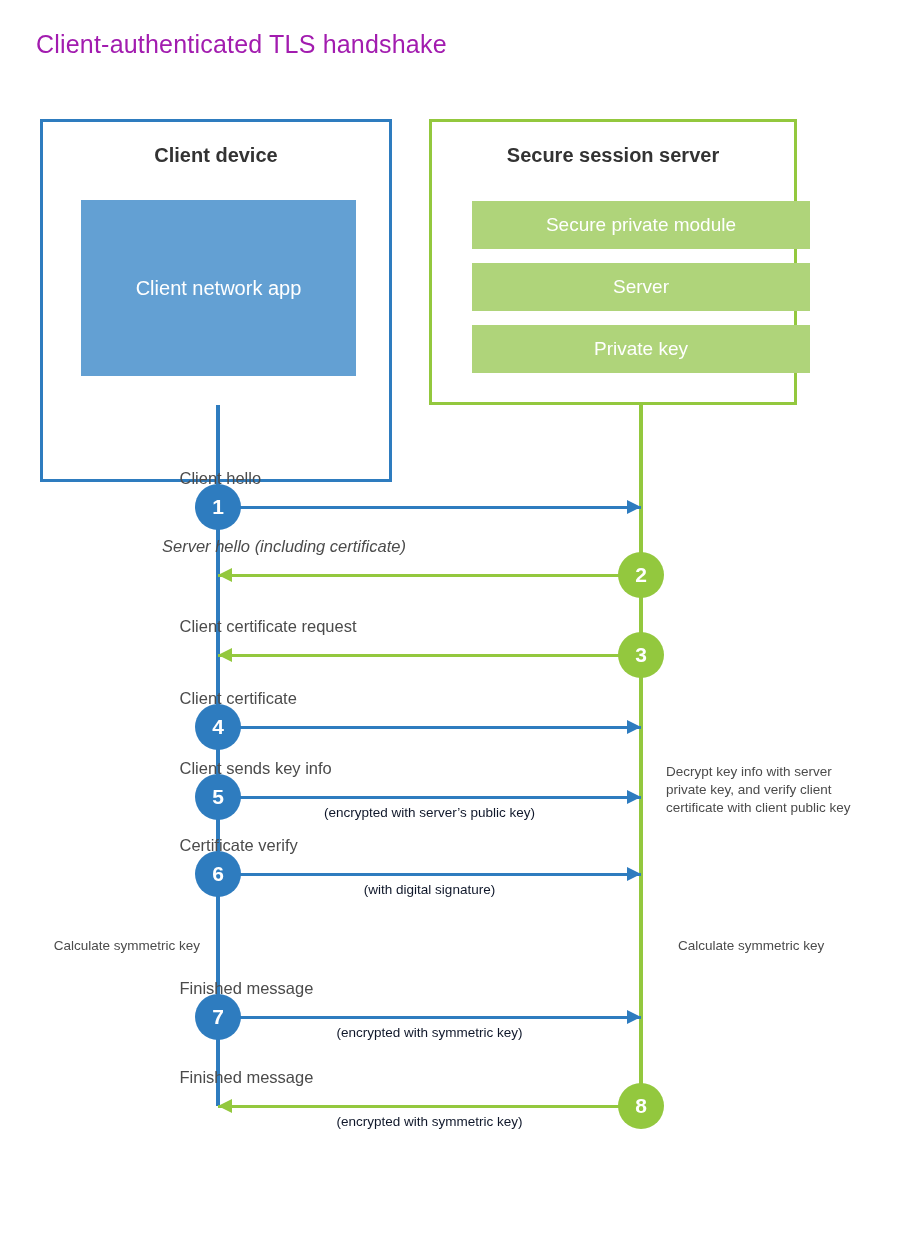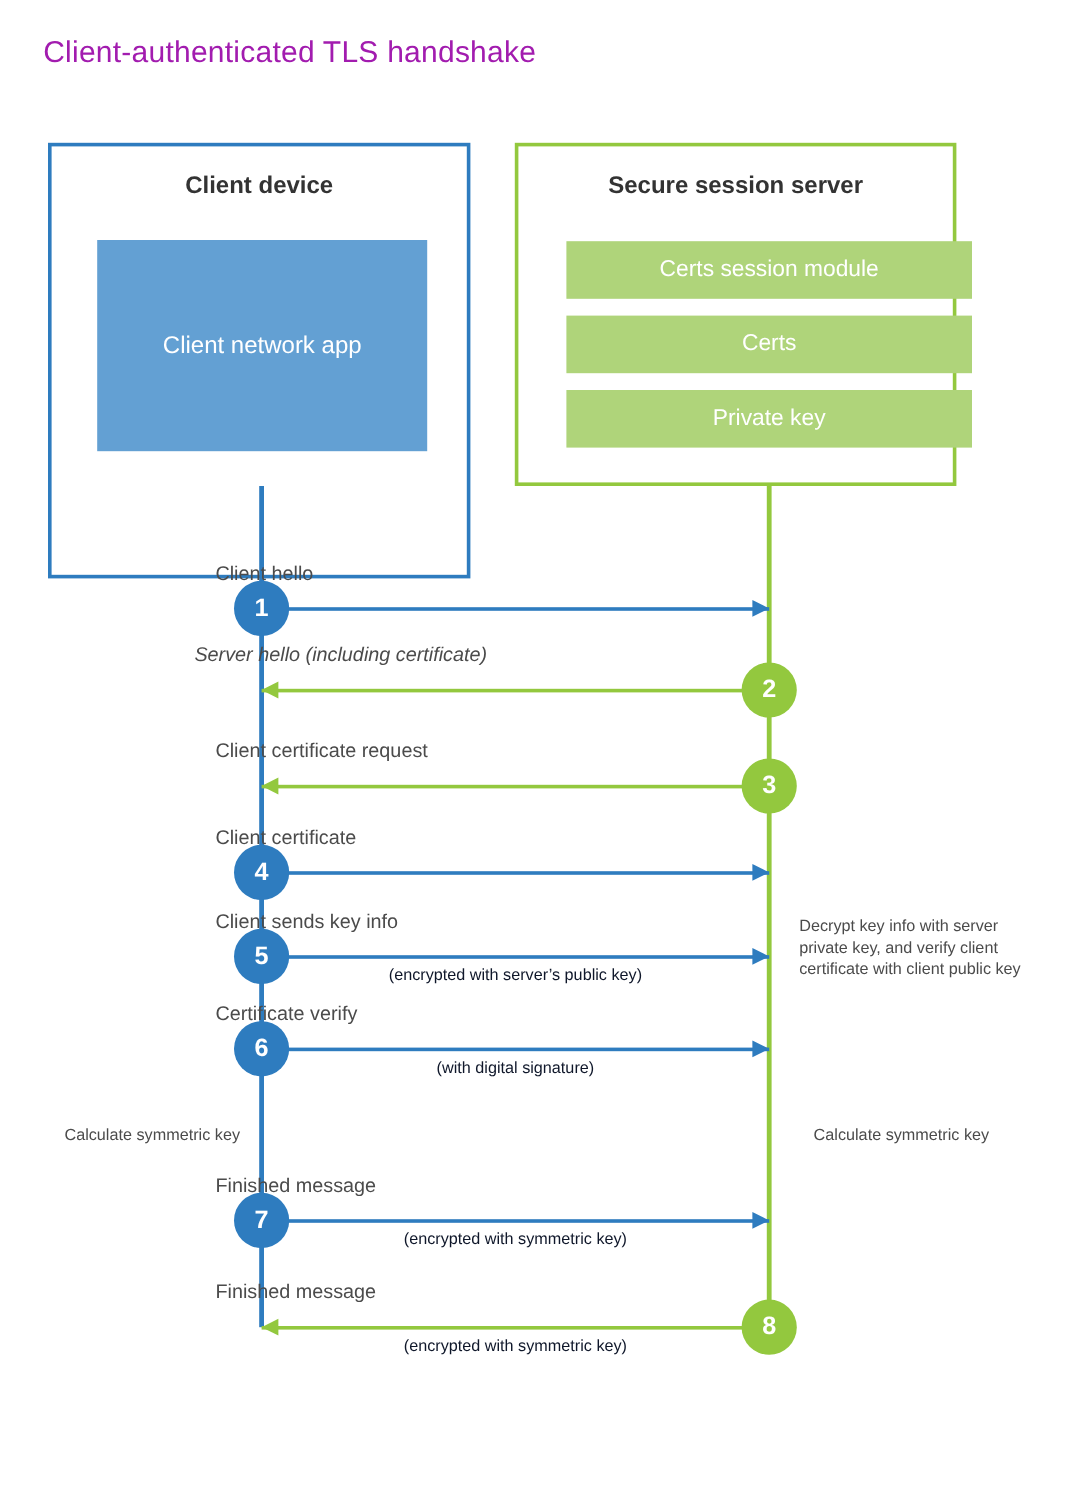--- a/index.html
+++ b/index.html
@@ -204,22 +204,22 @@
 
 <div id="diagram-title">Client-authenticated TLS handshake</div>
 
 <div class="actor-box" id="client-box">
   <div class="actor-title">Client device</div>
   <div id="client-app-block">Client network app</div>
 </div>
 
 <div class="actor-box" id="server-box">
   <div class="actor-title">Secure session server</div>
-  <div class="server-bar" id="server-bar-0">Certs session module</div>
-  <div class="server-bar" id="server-bar-1">Certs</div>
+  <div class="server-bar" id="server-bar-0">Secure private module</div>
+  <div class="server-bar" id="server-bar-1">Server</div>
   <div class="server-bar" id="server-bar-2">Private key</div>
 </div>
 
 <div class="lifeline" id="client-lifeline"></div>
 <div class="lifeline" id="server-lifeline"></div>
 
 <div class="msg" id="msg-0" style="top: 507px;">
   <div class="msg-line blue" style="left: 218px; width: 423px;"></div>
   <div class="arrow-head blue right" style="left: 627px;"></div>
   <div class="msg-label" style="left: 179.5px; width: 500px;">Client hello</div>

